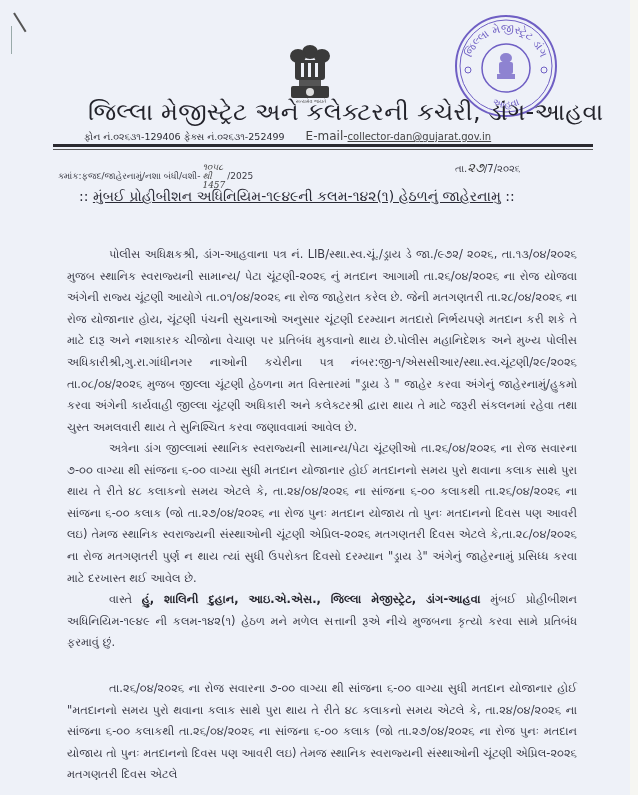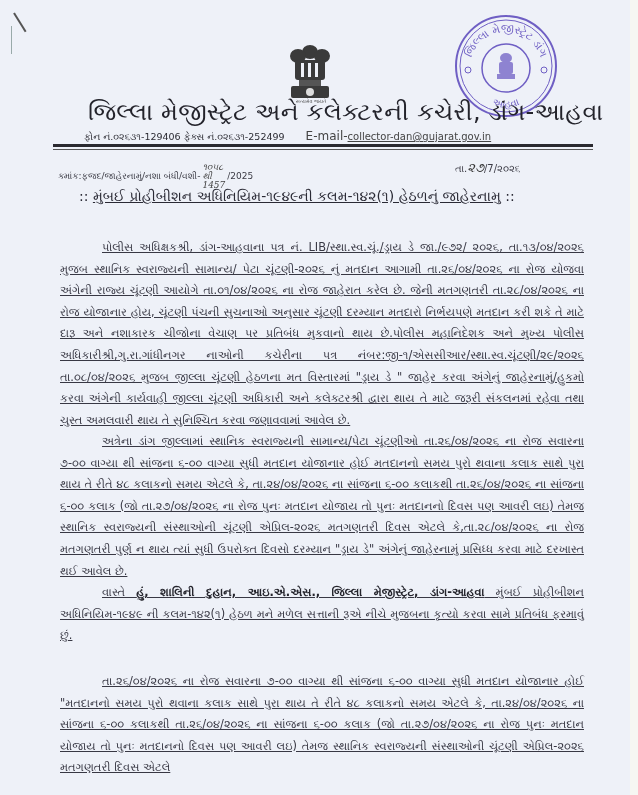--- a/index.html
+++ b/index.html
@@ -64,21 +64,21 @@
     }
     .notice-heading {
       position: absolute; left: 64px; top: 188px; font-size: 14px; color: #2a2a35; white-space: nowrap; margin-left: 15px;
     }
     .notice-heading .u { text-decoration: underline; }
     .body-text {
       position: absolute; left: 56px; width: 532px;
       font-size: 11.4px; line-height: 21.6px; color: #383844;
       text-align: justify;
     }
-    .body-text p { margin: 4px; text-indent: 42px; text-decoration: underline; }
+    .body-text p { margin: 11px; text-indent: 42px; }
     .p1 { top: 233px; }
     .p2 { top: 427px; }
     .p3 { top: 578px; }
     .p4 { top: 667px; }
     .bold { font-weight: bold; color: #25252d; }
   </style>
 </head>
 <body>
 
 <div class="right-strip"></div>

